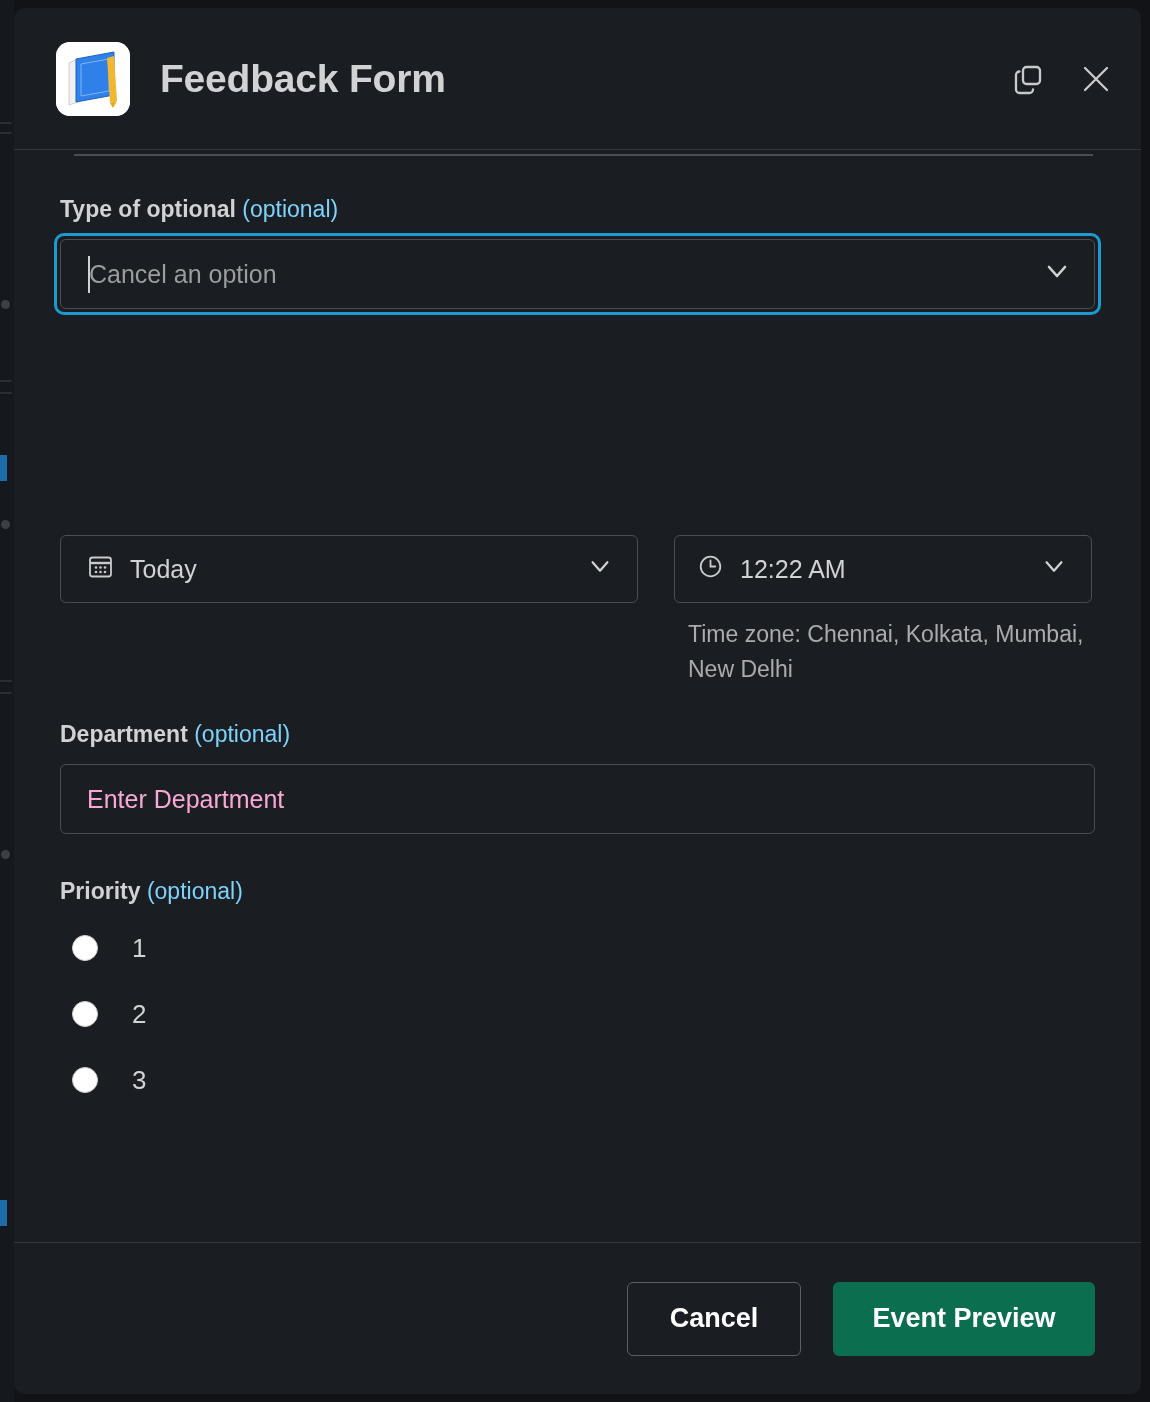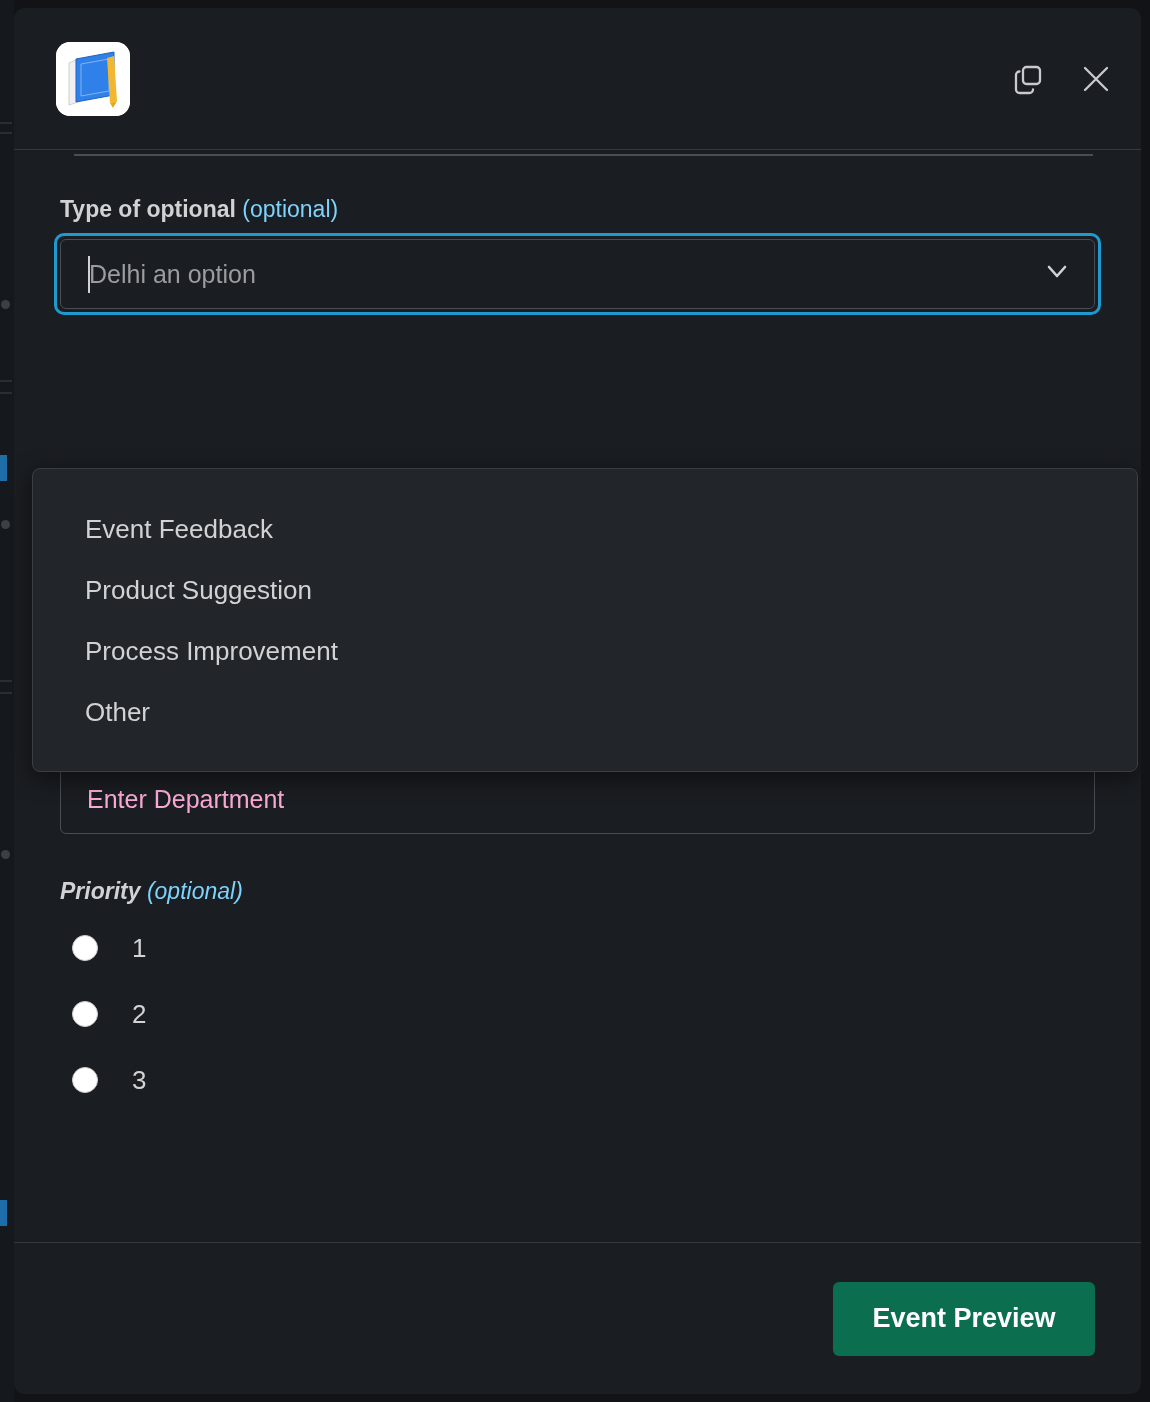--- a/index.html
+++ b/index.html
@@ -180,21 +180,21 @@
   .text-input {
     height: 70px;
     border: 1px solid #4a4e54;
     border-radius: 6px;
     display: flex; align-items: center;
     padding: 0 26px;
     font-size: 25px;
     color: #f9a8d4;
   }
 
-  .prio-label { padding-top: 44px; padding-bottom: 10px; font-style: italic; }
+  .prio-label { padding-top: 44px; padding-bottom: 10px; }
   .radio-row {
     display: flex; align-items: center;
     height: 66px;
     padding-left: 12px;
     cursor: pointer;
   }
   .radio {
     width: 26px; height: 26px;
     border-radius: 50%;
     background: #ffffff;
@@ -266,20 +266,21 @@
       <svg width="74" height="74" viewBox="0 0 74 74">
         <rect x="0" y="0" width="74" height="74" rx="14" fill="#ffffff"></rect>
         <path d="M13 21 L22 17 L22 60 L13 63 Z" fill="#f0f0f0" stroke="#cfcfcf" stroke-width="1"></path>
         <path d="M20 17 L58 10 L58 53 L20 60 Z" fill="#2f80e8"></path>
         <path d="M20 17 L58 10 L58 53 L20 60 Z" fill="none" stroke="#1f63bd" stroke-width="1"></path>
         <path d="M25 22 L53 17 L53 49 L25 54 Z" fill="none" stroke="#7fb4f2" stroke-width="1"></path>
         <path d="M51 16 L58 14 L61 59 L54 61 Z" fill="#f2b730"></path>
         <path d="M54 61 L61 59 L57 66 Z" fill="#e6a817"></path>
       </svg>
     </div>
+    <div class="modal-title">Feedback Form</div>
 
     <div class="header-actions">
       <span class="hdr-icon">
         <svg width="34" height="34" viewBox="0 0 34 34" fill="none" stroke="#c8cacd" stroke-width="2.3" stroke-linecap="round" stroke-linejoin="round">
           <rect x="12" y="5" width="17" height="17" rx="3.5"></rect>
           <path d="M22 27.5 a3.5 3.5 0 0 1 -3.5 3.5 H8.5 A3.5 3.5 0 0 1 5 27.5 V13 a3.5 3.5 0 0 1 3.5 -3.5"></path>
         </svg>
       </span>
       <span class="hdr-icon">
         <svg width="34" height="34" viewBox="0 0 34 34" fill="none" stroke="#c8cacd" stroke-width="2.3" stroke-linecap="round">
@@ -295,21 +296,21 @@
   <div class="modal-body">
 
     <div class="field-label">
       <span>Type of optional</span>
       <span class="opt">(optional)</span>
     </div>
 
     <div class="select-wrap">
       <div class="control">
         <span class="text-caret"></span>
-        <span class="placeholder">Delhi an option</span>
+        <span class="placeholder">Cancel an option</span>
         <span class="caret">
           <svg width="28" height="28" viewBox="0 0 28 28" fill="none" stroke="#d1d2d3" stroke-width="2.6" stroke-linecap="round" stroke-linejoin="round">
             <path d="M6 10 L14 19 L22 10"></path>
           </svg>
         </span>
       </div>
       <div class="focus-ring"></div>
     </div>
 
     <div class="dt-row" style="margin-top:226px;">
@@ -373,36 +374,25 @@
       <div class="radio-row">
         <span class="radio"></span>
         <span class="radio-label">2</span>
       </div>
       <div class="radio-row">
         <span class="radio"></span>
         <span class="radio-label">3</span>
       </div>
     </div>
 
-    <div class="menu">
-      <div class="menu-item">
-        <span>Event Feedback</span>
-      </div>
-      <div class="menu-item">
-        <span>Product Suggestion</span>
-      </div>
-      <div class="menu-item">
-        <span>Process Improvement</span>
-      </div>
-      <div class="menu-item">
-        <span>Other</span>
-      </div>
-    </div>
   </div>
 
   <div class="footer-rule"></div>
   <div class="modal-footer">
+    <div class="btn btn-secondary">
+      <span>Cancel</span>
+    </div>
     <div class="btn btn-primary">
       <span>Event Preview</span>
     </div>
   </div>
 
 </div>
 
 </body></html>

